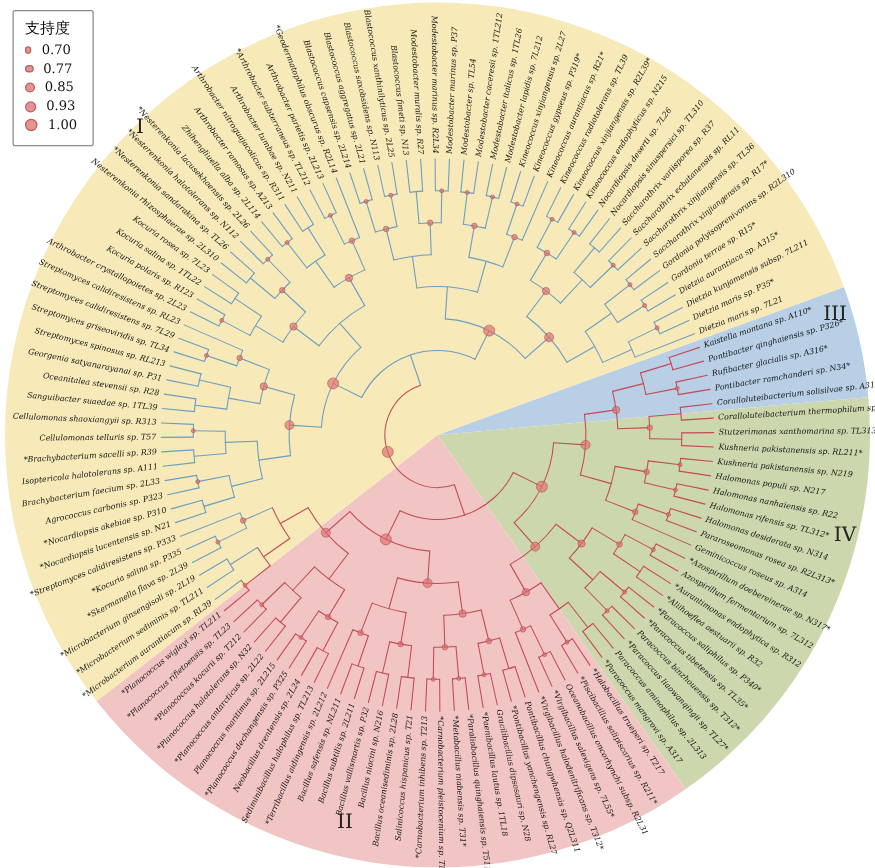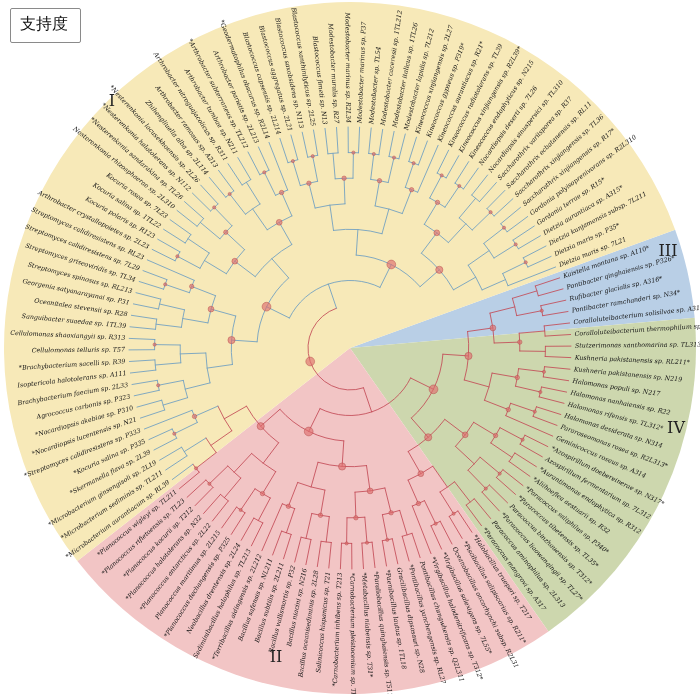--- a/index.html
+++ b/index.html
@@ -3,32 +3,54 @@
 <meta charset="utf-8">
 <style>
   html,body{margin:0;padding:0;background:#ffffff;}
   body{width:700px;height:694px;position:relative;font-family:"DejaVu Serif",serif;overflow:hidden;}
   #fig{position:absolute;left:0;top:0;}
   .legend{
     position:absolute;left:10px;top:8px;z-index:5;
     background:#ffffff;border:1px solid #8a8a8a;border-radius:2px;
     padding:5px 12px 7px 9px;
   }
-  .legend-title{font-size:16px;color:#111;margin-bottom:0;font-family:"DejaVu Sans",sans-serif;}
+  .legend-title{font-size:12px;color:#111;margin-bottom:0;font-family:"DejaVu Sans",sans-serif;}
   .legend-row{display:flex;align-items:center;gap:8px;margin:3px 0;}
   .legend-dot{border-radius:50%;background:rgba(222,110,110,.75);border:1px solid #b85f5f;flex:0 0 auto;}
   .legend-val{font-size:10.5px;color:#111;font-family:"DejaVu Serif",serif;}
   svg text.leaf{font-family:"DejaVu Serif",serif;font-style:italic;fill:#141414;}
   svg text.numeral{font-family:"DejaVu Serif",serif;fill:#222;font-size:16px;}
 </style>
 </head>
 <body>
 
 <div class="legend">
   <div class="legend-title">支持度</div>
+  <div id="legend-items">
+      <div class="legend-row">
+        <span class="legend-dot" style="width: 3.4px; height: 3.4px;"></span>
+        <span class="legend-val">0.70</span>
+      </div>
+      <div class="legend-row">
+        <span class="legend-dot" style="width: 4.6px; height: 4.6px;"></span>
+        <span class="legend-val">0.77</span>
+      </div>
+      <div class="legend-row">
+        <span class="legend-dot" style="width: 5.8px; height: 5.8px;"></span>
+        <span class="legend-val">0.85</span>
+      </div>
+      <div class="legend-row">
+        <span class="legend-dot" style="width: 7px; height: 7px;"></span>
+        <span class="legend-val">0.93</span>
+      </div>
+      <div class="legend-row">
+        <span class="legend-dot" style="width: 8.4px; height: 8.4px;"></span>
+        <span class="legend-val">1.00</span>
+      </div>
+    </div>
 </div>
 
 <svg id="fig" width="700" height="694" viewBox="0 0 700 694">
     <g>
       <path d="M 350 348 L 675.1336467919243 229.66103040931864 A 346 346 0 0 1 694.6833655397439 317.84411300931026 Z" fill="#b9cfe6"></path>
       <path d="M 350 348 L 694.6833655397439 317.84411300931026 A 346 346 0 0 1 548.457446977462 631.4266073239912 Z" fill="#cdd7ae"></path>
       <path d="M 350 348 L 548.457446977462 631.4266073239912 A 346 346 0 0 1 77.34827925207424 561.0188704626778 Z" fill="#f2c5c5"></path>
       <path d="M 350 348 L 77.34827925207424 561.0188704626778 A 346 346 0 1 1 675.1336467919243 229.66103040931867 Z" fill="#f7e9b8"></path>
     </g>
     <g fill="none" stroke-width="0.85" stroke-linecap="round">

